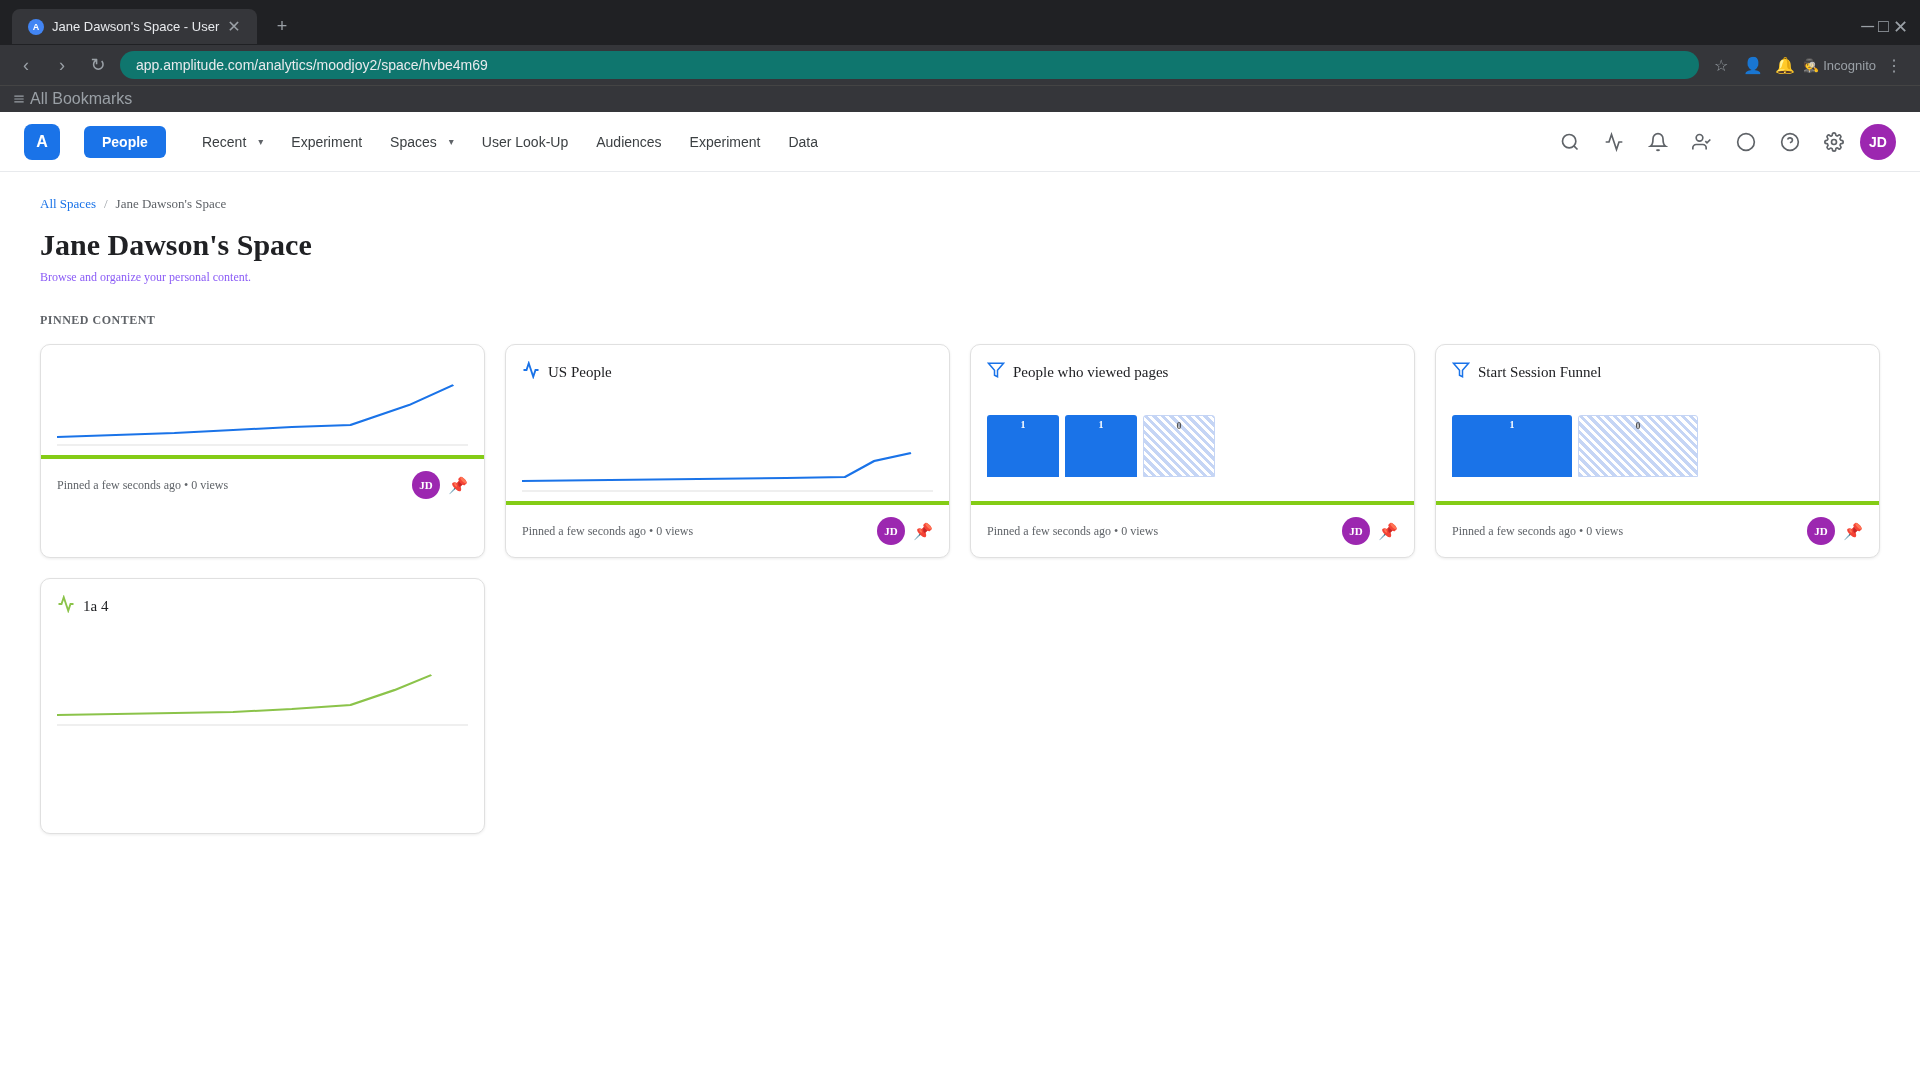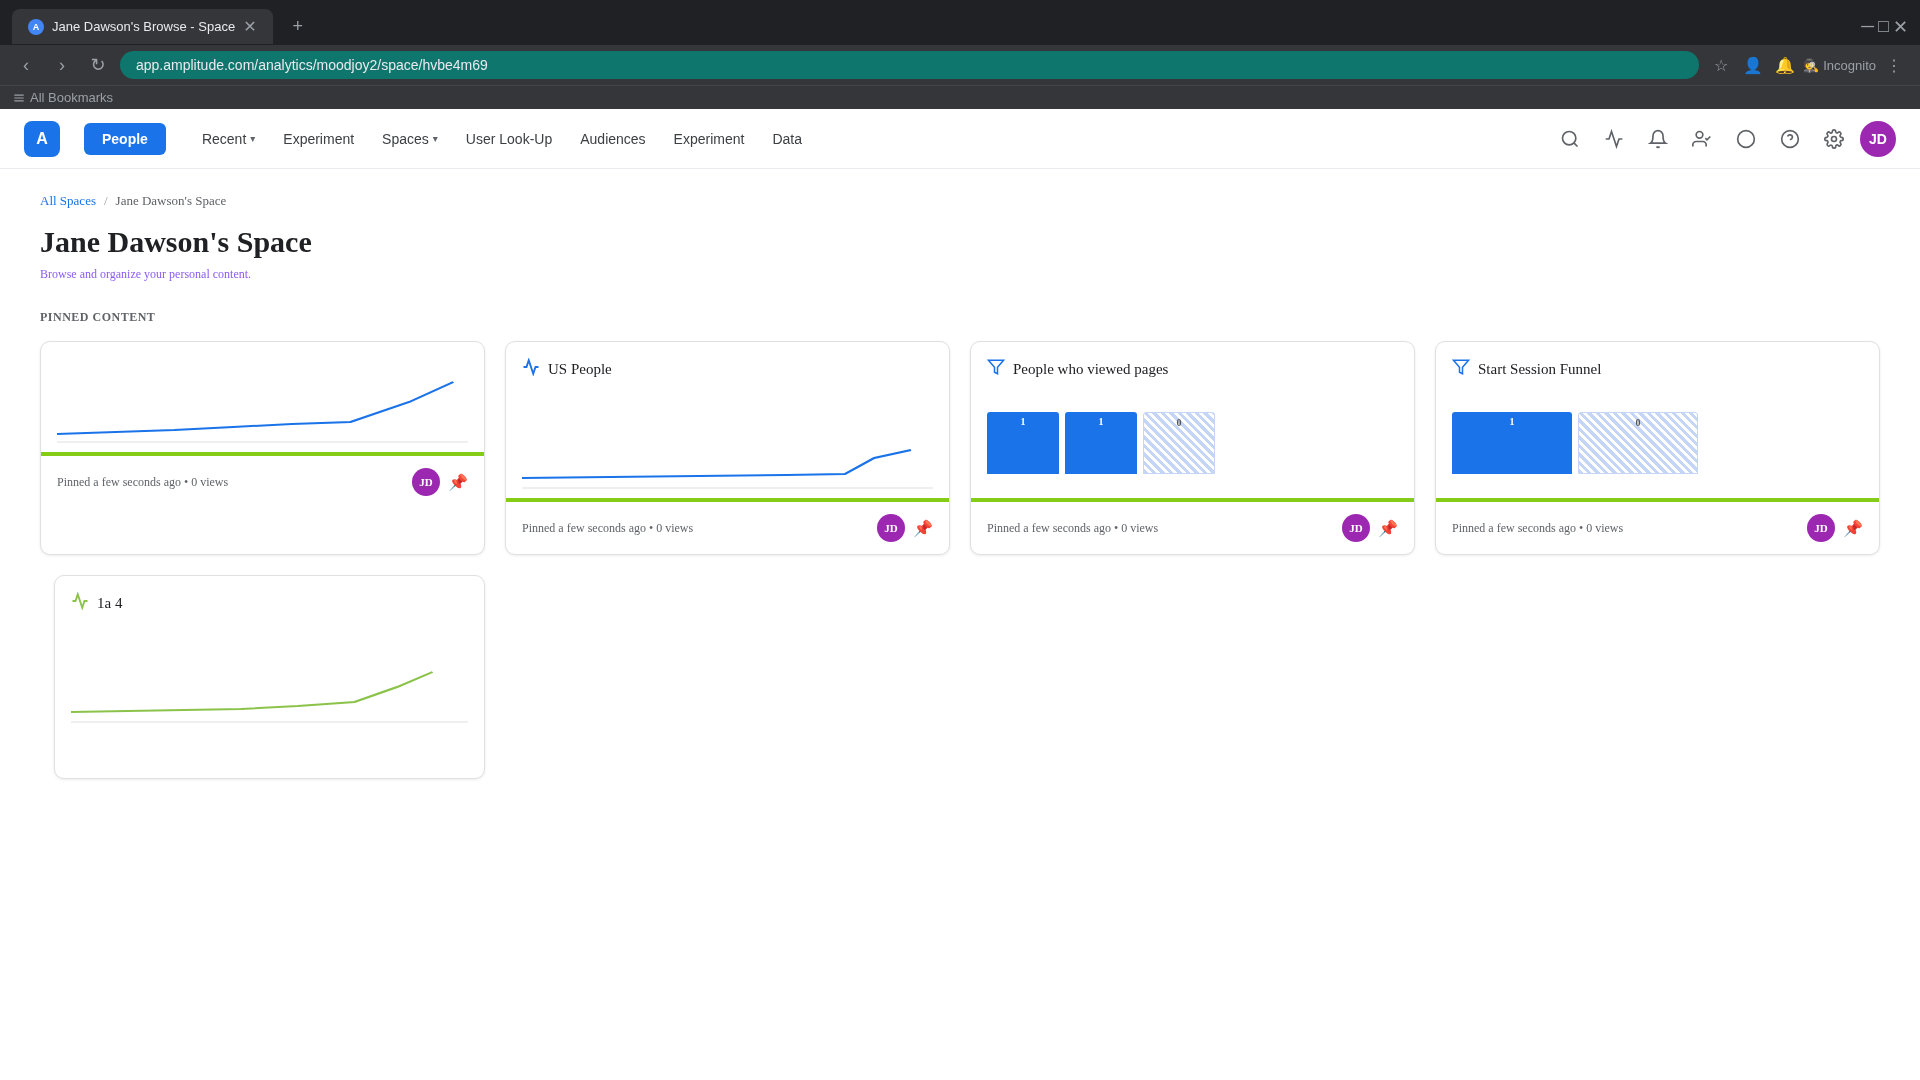--- a/index.html
+++ b/index.html
@@ -12,31 +12,31 @@
     .browser-tab .tab-favicon { width: 16px; height: 16px; background: #4285f4; border-radius: 50%; display: flex; align-items: center; justify-content: center; font-size: 9px; color: white; font-weight: bold; }
     .browser-tab .tab-close { margin-left: auto; color: #9aa0a6; cursor: pointer; font-size: 16px; }
     .browser-toolbar { background: #35363a; padding: 6px 12px; display: flex; align-items: center; gap: 8px; }
     .nav-btn { background: none; border: none; color: #9aa0a6; font-size: 18px; cursor: pointer; width: 28px; height: 28px; display: flex; align-items: center; justify-content: center; border-radius: 50%; }
     .address-bar { flex: 1; background: #0f766e; border: none; border-radius: 20px; padding: 6px 16px; color: #e8eaed; font-size: 14px; display: flex; align-items: center; }
     .address-bar span { color: #e8eaed; font-size: 14px; }
     .toolbar-actions { display: flex; align-items: center; gap: 4px; }
     .toolbar-actions .icon-btn { color: #9aa0a6; font-size: 16px; width: 28px; height: 28px; display: flex; align-items: center; justify-content: center; cursor: pointer; border-radius: 50%; }
     .incognito-badge { color: #9aa0a6; font-size: 13px; display: flex; align-items: center; gap: 4px; }
     .bookmarks-bar { background: #35363a; padding: 4px 12px; display: flex; align-items: center; gap: 8px; border-top: 1px solid #444; }
-    .bookmarks-bar span { color: #9aa0a6; font-size: 13px; display: flex; align-items: center; gap: 4px; cursor: pointer; }
+    .bookmarks-bar span { color: #9aa0a6; font-size: 16px; display: flex; align-items: center; gap: 4px; cursor: pointer; }
 
     
     .app { background: #fff; }
 
     
     .top-nav { display: flex; align-items: center; padding: 0 24px; height: 60px; border-bottom: 1px solid #e8eaed; gap: 24px; }
     .amplitude-logo { width: 36px; height: 36px; background: #1a73e8; border-radius: 8px; display: flex; align-items: center; justify-content: center; color: white; font-weight: bold; font-size: 16px; flex-shrink: 0; }
     .create-btn { background: #1a73e8; color: white; border: none; border-radius: 6px; padding: 8px 18px; font-size: 14px; font-weight: 600; cursor: pointer; flex-shrink: 0; }
     .nav-items { display: flex; align-items: center; gap: 4px; flex: 1; }
-    .nav-item { color: #3c4043; font-size: 14px; padding: 8px 12px; cursor: pointer; border-radius: 6px; display: flex; align-items: center; gap: 4px; white-space: nowrap; }
+    .nav-item { color: #3c4043; font-size: 14px; padding: 8px 12px; cursor: pointer; border-radius: 6px; display: flex; align-items: center; gap: 12px; white-space: nowrap; }
     .nav-item .chevron { font-size: 10px; color: #5f6368; }
     .nav-right { display: flex; align-items: center; gap: 8px; margin-left: auto; }
     .nav-icon-btn { width: 36px; height: 36px; display: flex; align-items: center; justify-content: center; border-radius: 50%; cursor: pointer; color: #5f6368; font-size: 18px; }
     .user-avatar { width: 36px; height: 36px; background: #9c27b0; border-radius: 50%; display: flex; align-items: center; justify-content: center; color: white; font-size: 14px; font-weight: 600; cursor: pointer; }
 
     
     .main-content { padding: 24px 40px; font-family: Liberation Serif, serif; }
     .breadcrumb { display: flex; align-items: center; gap: 8px; font-size: 13px; color: #5f6368; margin-bottom: 16px; }
     .breadcrumb a { color: #1a73e8; text-decoration: none; cursor: pointer; }
     .breadcrumb .separator { color: #9aa0a6; }
@@ -66,21 +66,21 @@
     .funnel-bars { display: flex; align-items: flex-end; gap: 8px; padding: 8px 0; height: 90px; }
     .bar-wrapper { position: relative; display: flex; flex-direction: column; align-items: center; }
   </style>
 </head>
 <body>
 
 <div class="browser-chrome">
   <div class="browser-tabs">
     <div class="browser-tab">
       <div class="tab-favicon">A</div>
-      <span>Jane Dawson's Browse - Space</span>
+      <span>Jane Dawson's Space - User</span>
       <span class="tab-close">✕</span>
     </div>
     <div class="browser-tab" style="background:transparent;min-width:auto;">
       <span style="color:#9aa0a6;font-size:18px;">+</span>
     </div>
     <div style="margin-left:auto;display:flex;align-items:center;gap:4px;">
       <span style="color:#9aa0a6;font-size:18px;cursor:pointer;">─</span>
       <span style="color:#9aa0a6;font-size:18px;cursor:pointer;">□</span>
       <span style="color:#9aa0a6;font-size:18px;cursor:pointer;">✕</span>
     </div>
@@ -336,21 +336,21 @@
           <div class="card-actions">
             <div class="card-owner">JD</div>
             <span class="pin-icon">📌</span>
           </div>
         </div>
       </div>
     </div>
 
     <div class="cards-grid">
 
-      <div class="card" style="height:204px;margin-left:14px;">
+      <div class="card" style="height:256px;">
         <div class="card-header">
           <span class="card-icon">
             <svg width="18" height="18" viewBox="0 0 24 24" fill="none" stroke="#8bc34a" stroke-width="2.5">
                 <polyline points="22 12 18 12 15 21 9 3 6 12 2 12"></polyline>
               </svg>
           </span>
           <span class="card-title">1a 4</span>
         </div>
         <div class="card-chart">
           <svg class="line-chart-green" viewBox="0 0 280 90" preserveAspectRatio="none">

